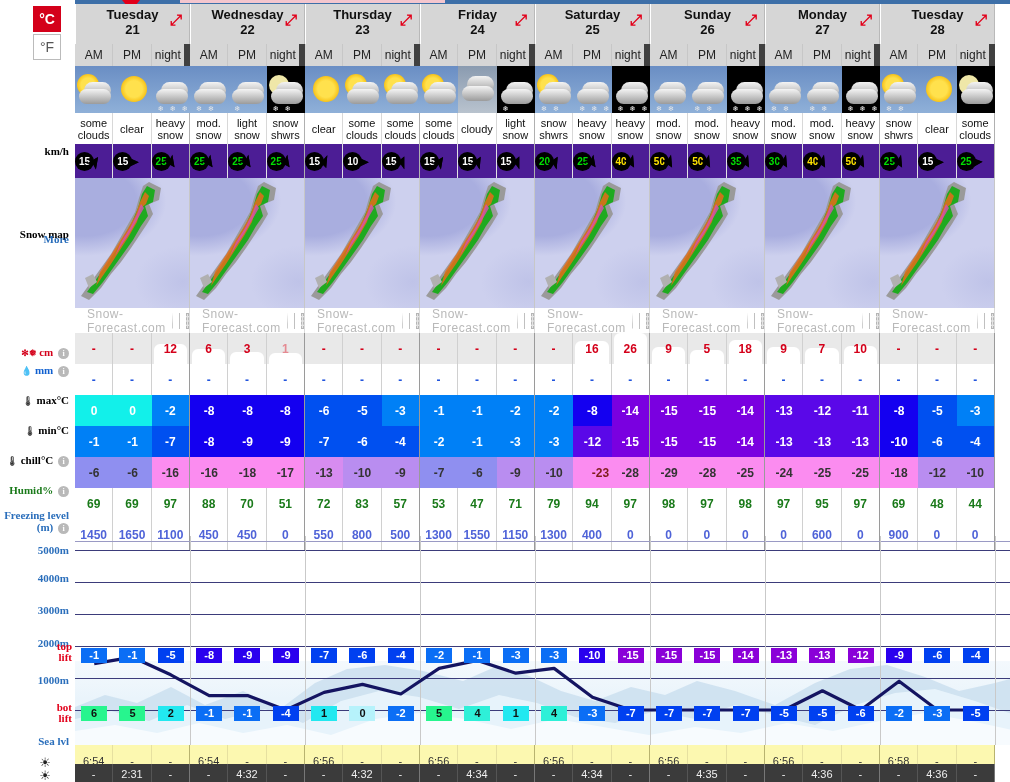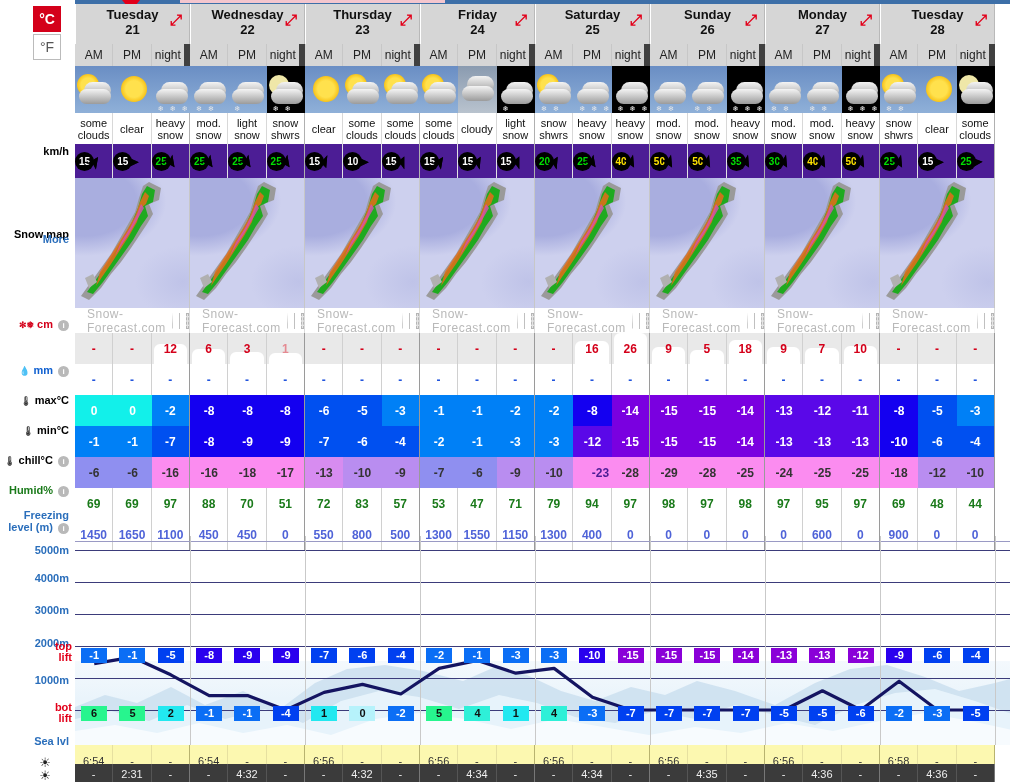--- a/index.html
+++ b/index.html
@@ -16,21 +16,21 @@
   .topbar-pink { position:absolute; left:180px; top:0; width:265px; height:3px; background:#f4c6ce; }
   .red-marker { position:absolute; left:122px; top:0; width:18px; height:11px; }
   .red-marker:after {
     content:""; position:absolute; left:0; top:0;
     border-left:9px solid transparent; border-right:9px solid transparent;
     border-top:11px solid #e2001a;
   }
 
   
   .labelcol { position:absolute; left:0; top:0; width:75px; height:782px; background:#fff; }
-  .lbl { position:absolute; right:6px; text-align:right; font-size:11px; font-weight:bold; line-height:12px; }
+  .lbl { position:absolute; right:6px; text-align:right; font-size:11px; font-weight:bold; line-height:12px;font-family:Liberation Serif, serif; }
   .unit-c {
     position:absolute; left:33px; top:6px; width:28px; height:26px;
     background:#d4001a; color:#fff; font-size:14px; font-weight:bold;
     display:flex; align-items:center; justify-content:center;
   }
   .unit-f {
     position:absolute; left:33px; top:34px; width:28px; height:26px;
     background:#fff; color:#555; border:1px solid #bbb; font-size:14px;
     display:flex; align-items:center; justify-content:center;
   }
@@ -179,21 +179,21 @@
     <div class="unit-c">°C</div>
     <div class="unit-f">°F</div>
 
     <div class="lbl" style="top:145px;">km/h</div>
 
     <div class="lbl" style="top:228px;">
       <span>Snow map</span>
     </div>
     <div class="lbl" style="top:233px; color:#2a6ebb;">More</div>
 
-    <div class="lbl" style="top:318px;">
+    <div class="lbl" style="top:346px;">
       <span class="snowflake-ic">✻❅</span>
       <span style="color:#d4001a;">cm</span>
       <span class="info-i">i</span>
     </div>
 
     <div class="lbl" style="top:364px;">
       <span class="drop-ic">💧</span>
       <span style="color:#1060d0;">mm</span>
       <span class="info-i">i</span>
     </div>
@@ -1405,21 +1405,21 @@
         <div class="cell">
           <div class="dcell tcell" style="background: rgb(143, 143, 240); color: rgb(51, 51, 51);">-6</div>
         </div>
         <div class="cell">
           <div class="dcell tcell daysep" style="background: rgb(185, 141, 240); color: rgb(51, 51, 51);">-9</div>
         </div>
         <div class="cell">
           <div class="dcell tcell" style="background: rgb(185, 141, 240); color: rgb(51, 51, 51);">-10</div>
         </div>
         <div class="cell">
-          <div class="dcell tcell" style="background: rgb(251, 140, 240); color: #4c1d95; padding-left: 16px;">-23</div>
+          <div class="dcell tcell" style="background: rgb(251, 140, 240); color: #7f1d1d; padding-left: 16px;">-23</div>
         </div>
         <div class="cell">
           <div class="dcell tcell daysep" style="background: rgb(251, 140, 240); color: rgb(51, 51, 51);">-28</div>
         </div>
         <div class="cell">
           <div class="dcell tcell" style="background: rgb(251, 140, 240); color: rgb(51, 51, 51);">-29</div>
         </div>
         <div class="cell">
           <div class="dcell tcell" style="background: rgb(251, 140, 240); color: rgb(51, 51, 51);">-28</div>
         </div>

